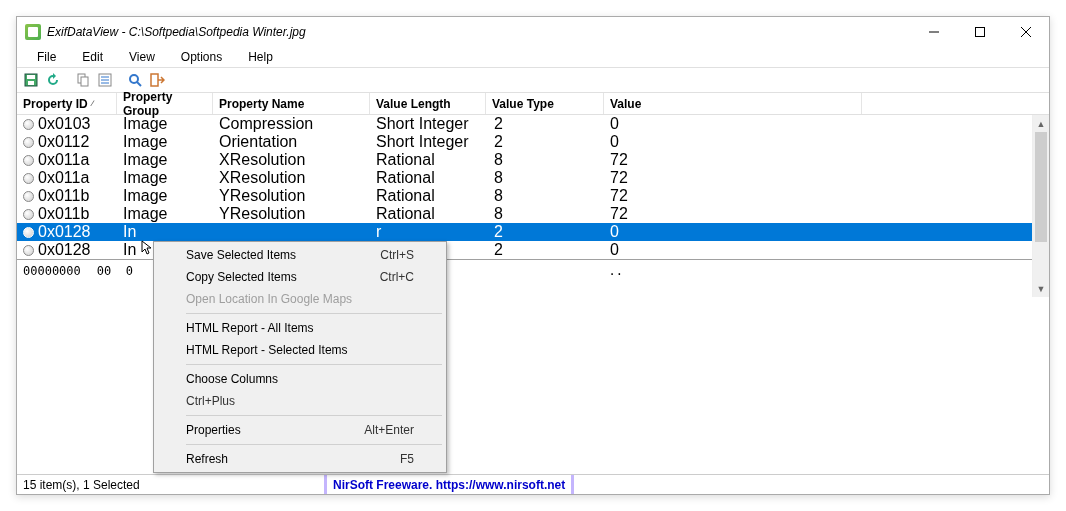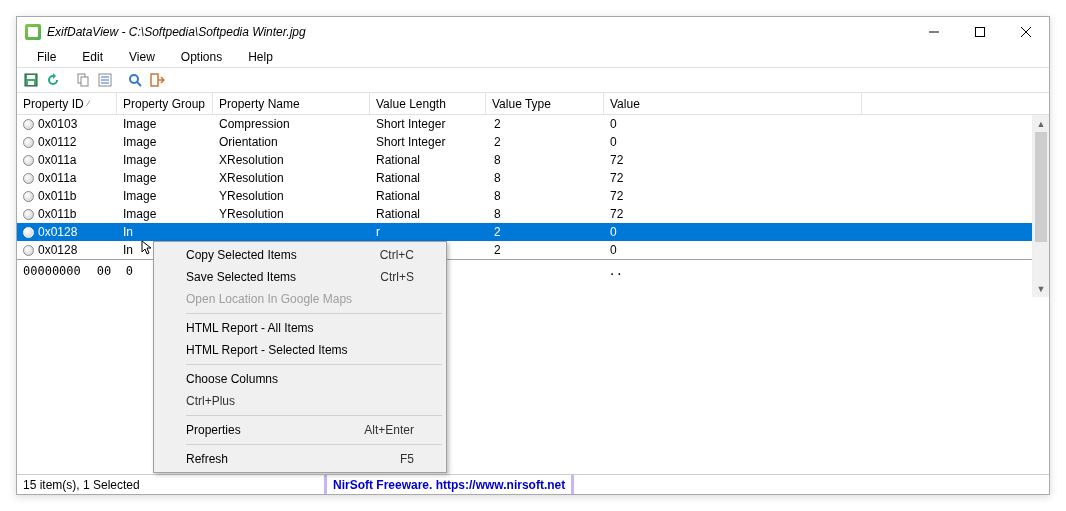--- a/index.html
+++ b/index.html
@@ -10,24 +10,24 @@
   .titlebar-icon::after { content:""; position:absolute; inset:3px; background:#fff; border-radius:1px; }
   .titlebar-title { flex: 0 0 auto; font-size: 12px; color: #000; font-style: italic; }
   .titlebar-spacer { flex: 1; }
   .winbtn { width: 46px; height: 30px; display: flex; align-items: center; justify-content: center; font-size: 12px; color:#000; }
   .winbtn svg { width: 10px; height: 10px; }
   .menubar { height: 20px; display: flex; align-items: center; padding: 0 4px; gap: 2px; }
   .menubar span { padding: 2px 8px; font-size: 12px; cursor: default; margin-left: 8px; }
   .toolbar { height: 26px; border-top: 1px solid #e0e0e0; border-bottom: 1px solid #e0e0e0; display: flex; align-items: center; padding: 0 4px; gap: 2px; }
   .tbtn { width: 20px; height: 20px; display: flex; align-items: center; justify-content: center; }
   .tbtn svg { width: 16px; height: 16px; }
-  .gridheader { height: 22px; border-bottom: 1px solid #e0e0e0; display: flex; align-items: center; background: #fff; }
+  .gridheader { height: 22px; border-bottom: 1px solid #e0e0e0; display: flex; align-items: center; background: #fff; font-weight: bold; }
   .gridheader .col { padding: 0 6px; font-size: 12px; color: #000; border-right: 1px solid #e5e5e5; height: 100%; display: flex; align-items: center; }
   .gridbody { position: relative; }
-  .row { height: 18px; display: flex; align-items: center; font-size: 12px; }
+  .row { height: 18px; display: flex; align-items: center; font-size: 16px; }
   .row .cell { padding: 0 6px; overflow: hidden; white-space: nowrap; }
   .dot { width: 11px; height: 11px; border-radius: 50%; border: 1px solid #888; display: inline-block; margin-right: 4px; background: radial-gradient(circle at 35% 35%, #fff, #ccc); flex-shrink:0; }
   .row.selected { background: #0078d7; color: #fff; }
   .row.selected .dot { border-color:#fff; }
   .c0 { width: 100px; display:flex; align-items:center; }
   .c1 { width: 96px; }
   .c2 { width: 157px; }
   .c3 { width: 118px; }
   .c4 { width: 116px; }
   .c5 { width: 258px; }
@@ -246,26 +246,26 @@
 
   <div class="statusbar">
     <div class="sect" style="width:310px">15 item(s), 1 Selected</div>
     <div class="sect statuslink">NirSoft Freeware. https://www.nirsoft.net</div>
   </div>
 
 </div>
 
 <div class="context-menu" id="ctx" style="left: 153px; top: 241px;">
   <div class="mi">
+      <span class="label">Save Selected Items</span>
+      <span class="accel">Ctrl+S</span>
+    </div>
+  <div class="mi">
       <span class="label">Copy Selected Items</span>
       <span class="accel">Ctrl+C</span>
-    </div>
-  <div class="mi">
-      <span class="label">Save Selected Items</span>
-      <span class="accel">Ctrl+S</span>
     </div>
   <div class="mi disabled">
       <span class="label">Open Location In Google Maps</span>
     </div>
   <div class="sep"></div>
   <div class="mi">
       <span class="label">HTML Report - All Items</span>
     </div>
   <div class="mi">
       <span class="label">HTML Report - Selected Items</span>

